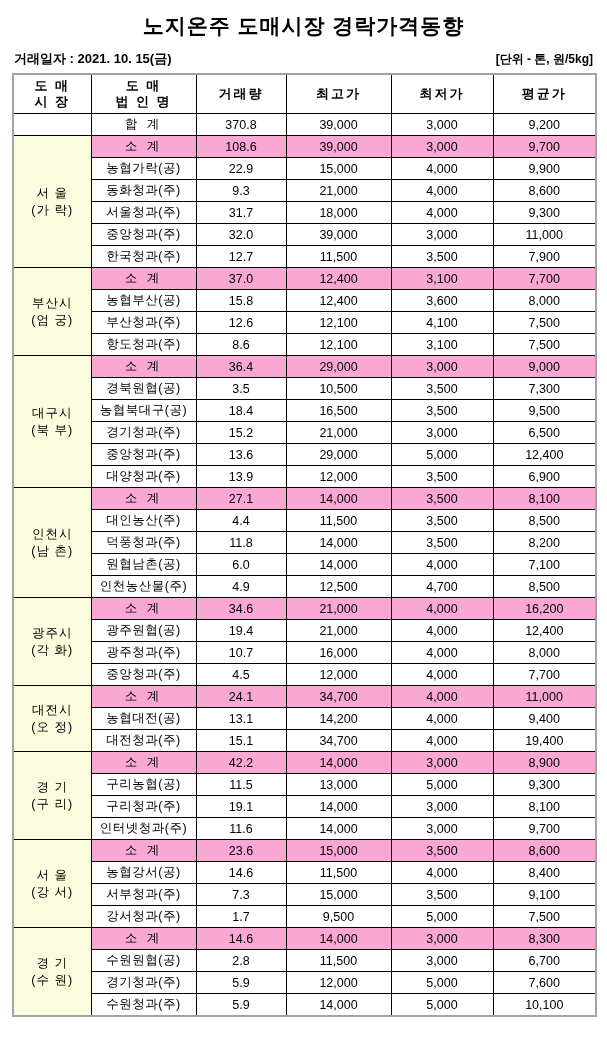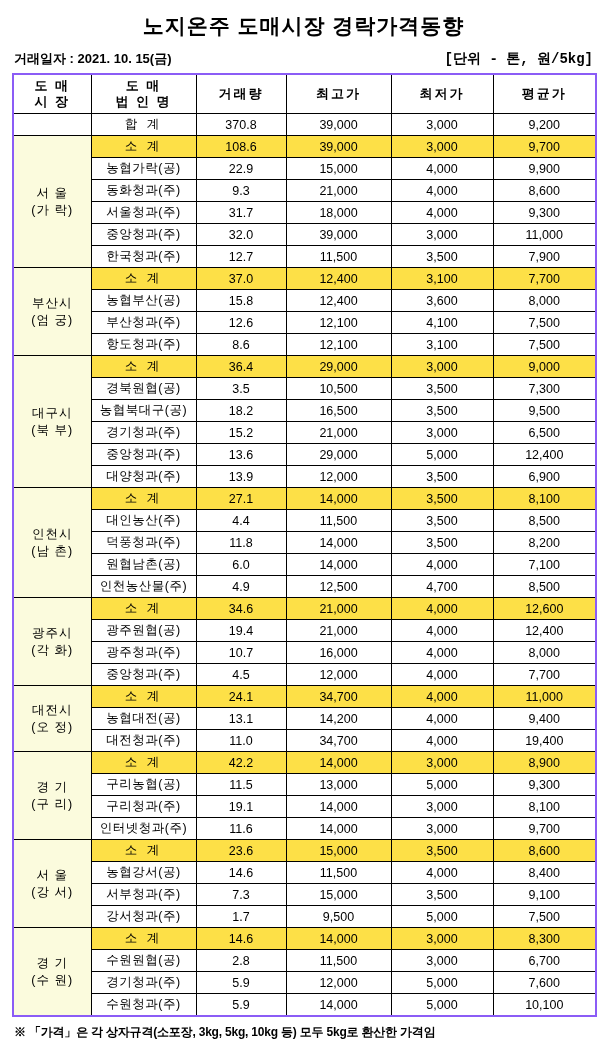--- a/index.html
+++ b/index.html
@@ -31,29 +31,28 @@
     display: flex;
     justify-content: space-between;
     align-items: flex-end;
     font-size: 13px;
     font-weight: bold;
     margin-bottom: 5px;
     padding: 0 2px;
     gap: 48px;
   }
   .subrow .unit {
-    font-size: 14px;
+    font-size: 12px;
     font-weight: bold;
-    font-family: Liberation Mono, monospace;
   }
   table.main {
     border-collapse: collapse;
     width: 583px;
     table-layout: fixed;
-    border: 2px solid #8b5cf6;
+    border: 2px solid #a3a3a3;
   }
   table.main th, table.main td {
     border: 1px solid #000;
     font-size: 12.5px;
     height: 21px;
     padding: 0 4px;
     text-align: center;
     vertical-align: middle;
     overflow: hidden;
     white-space: nowrap;
@@ -90,21 +89,21 @@
     padding-right: 10px;
   }
   tr.total td {
     font-weight: normal;
   }
   tr.subtotal td {
     background: #fbfbdd;
   }
   tr.subtotal td.corp.sum,
   tr.subtotal td.num {
-    background: #fde047;
+    background: #f9a8d4;
   }
   td.thicktop { border-top: 2px solid #000; }
   .merge-cell {
     line-height: 1.35;
   }
   .footnote {
     font-size: 12px;
     font-weight: bold;
     margin-top: 7px;
     padding-left: 2px;
@@ -255,21 +254,21 @@
         </tr>
         <tr class="detail">
           <td class="corp">경북원협(공)</td>
           <td class="num">3.5</td>
           <td class="num">10,500</td>
           <td class="num">3,500</td>
           <td class="num">7,300</td>
         </tr>
         <tr class="detail">
           <td class="corp">농협북대구(공)</td>
-          <td class="num">18.2</td>
+          <td class="num">18.4</td>
           <td class="num">16,500</td>
           <td class="num">3,500</td>
           <td class="num">9,500</td>
         </tr>
         <tr class="detail">
           <td class="corp">경기청과(주)</td>
           <td class="num">15.2</td>
           <td class="num">21,000</td>
           <td class="num">3,000</td>
           <td class="num">6,500</td>
@@ -329,21 +328,21 @@
         </tr>
         <tr class="subtotal">
           <td class="market thicktop" rowspan="4">
             <div class="merge-cell">광주시</div>
             <div class="merge-cell">(각 화)</div>
           </td>
           <td class="corp sum thicktop">소         계</td>
           <td class="num thicktop">34.6</td>
           <td class="num thicktop">21,000</td>
           <td class="num thicktop">4,000</td>
-          <td class="num thicktop">12,600</td>
+          <td class="num thicktop">16,200</td>
         </tr>
         <tr class="detail">
           <td class="corp">광주원협(공)</td>
           <td class="num">19.4</td>
           <td class="num">21,000</td>
           <td class="num">4,000</td>
           <td class="num">12,400</td>
         </tr>
         <tr class="detail">
           <td class="corp">광주청과(주)</td>
@@ -372,21 +371,21 @@
         </tr>
         <tr class="detail">
           <td class="corp">농협대전(공)</td>
           <td class="num">13.1</td>
           <td class="num">14,200</td>
           <td class="num">4,000</td>
           <td class="num">9,400</td>
         </tr>
         <tr class="detail">
           <td class="corp">대전청과(주)</td>
-          <td class="num">11.0</td>
+          <td class="num">15.1</td>
           <td class="num">34,700</td>
           <td class="num">4,000</td>
           <td class="num">19,400</td>
         </tr>
         <tr class="subtotal">
           <td class="market thicktop" rowspan="4">
             <div class="merge-cell">경   기</div>
             <div class="merge-cell">(구 리)</div>
           </td>
           <td class="corp sum thicktop">소         계</td>
@@ -476,15 +475,14 @@
         <tr class="detail">
           <td class="corp">수원청과(주)</td>
           <td class="num">5.9</td>
           <td class="num">14,000</td>
           <td class="num">5,000</td>
           <td class="num">10,100</td>
         </tr>
       </tbody>
   </table>
 
-  <div class="footnote">※  「가격」은 각  상자규격(소포장, 3kg, 5kg, 10kg 등) 모두  5kg로  환산한 가격임</div>
 
 </div>
 
 </body></html>

